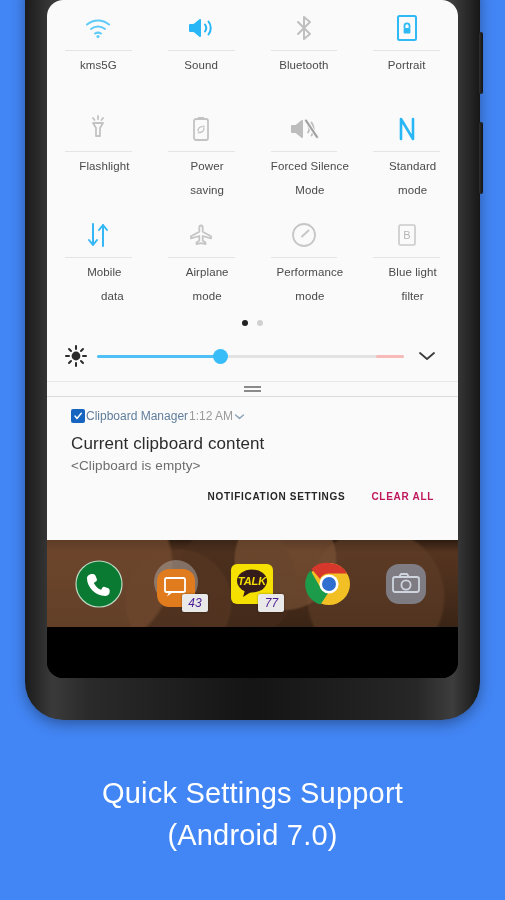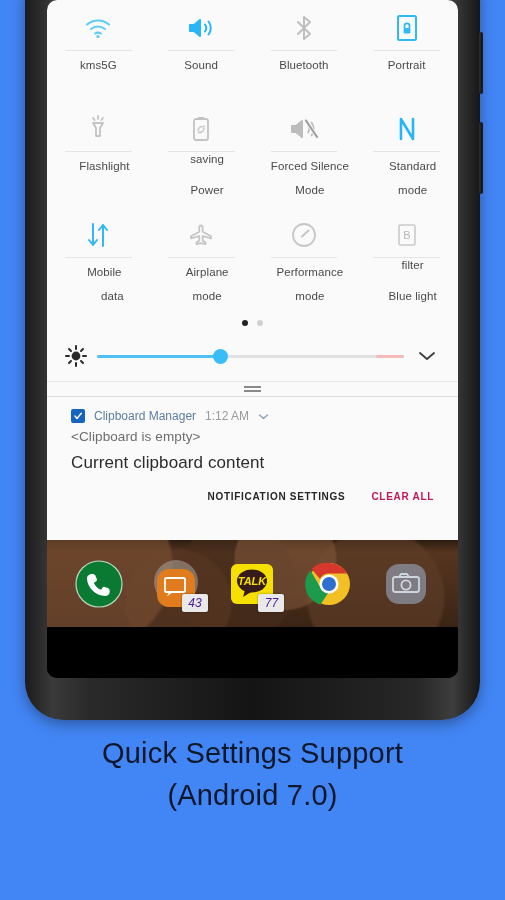--- a/index.html
+++ b/index.html
@@ -17,21 +17,21 @@
     width: 455px; height: 760px;
     background: linear-gradient(90deg,#1b1b1b 0%,#3a3a3a 6%,#2a2a2a 14%,#141414 50%,#272727 86%,#3d3d3d 94%,#171717 100%);
     border-radius: 38px;
     box-shadow: 0 4px 14px rgba(0,0,0,.35);
   }
   #phone-screen {
     position: absolute;
     left: 22px; top: 40px;
     width: 411px; height: 678px;
     background: #000;
-    border-radius: 10px;
+    border-radius: 16px;
     overflow: hidden;
   }
   .side-btn {
     position: absolute; right: -3px; width: 4px;
     background: linear-gradient(90deg,#2f2f2f,#121212);
     border-radius: 2px;
   }
   #btn-volume { top: 72px; height: 62px; }
   #btn-power  { top: 162px; height: 72px; }
 
@@ -100,21 +100,21 @@
   #drag-handle {
     height: 14px; display: flex; flex-direction: column;
     align-items: center; justify-content: center; gap: 2px;
     background: #fafafa;
   }
   #drag-handle i { display:block; width: 17px; height: 1.6px; background: #8a8a8a; }
   #panel-divider { height: 1px; background: #dcdcdc; }
 
   
   #notification-card { background: #fafafa; padding: 10px 24px 0 24px; }
-  #notif-header { display: flex; align-items: center; gap: 9px; height: 18px; }
+  #notif-header { display: flex; align-items: center; gap: 1px; height: 18px; }
   #notif-app-icon {
     width: 14px; height: 14px; border-radius: 2px; background: #1565c0;
     display: flex; align-items: center; justify-content: center;
   }
   #notif-app-name { font-size: 12px; color: #5f7d9c; }
   #notif-time { font-size: 12px; color: #9a9a9a; }
   #notif-title {
     font-size: 17px; color: #2c2c2c; margin-top: 9px; letter-spacing: .1px;
   }
   #notif-body {
@@ -155,22 +155,22 @@
     border-radius: 2px; padding: 0 3px;
     box-shadow: 0 0 2px rgba(0,0,0,.45);
   }
   #screen-blank {
     position: absolute; left: 0; top: 627px;
     width: 411px; height: 51px; background: #000;
   }
 
   
   #caption {
-    position: absolute; left: 0; top: 732px; width: 505px;
-    text-align: center; color: #0f172a;
+    position: absolute; left: 0; top: 772px; width: 505px;
+    text-align: center; color: #ffffff;
   }
   .caption-line { font-size: 29px; line-height: 42px; letter-spacing: .2px; }
 </style>
 </head>
 <body>
 
 <div id="phone-frame">
   <div class="side-btn" id="btn-volume"></div>
   <div class="side-btn" id="btn-power"></div>
 
@@ -244,22 +244,22 @@
           <div class="tile">
             <div class="tile-icon">
               <svg width="22" height="30" viewBox="0 0 22 30" fill="none" stroke="#c3c3c3" stroke-width="1.8" stroke-linejoin="round">
                 <rect x="4" y="5" width="14" height="21" rx="2"></rect>
                 <path d="M8 3h6v2.5H8z" fill="#c3c3c3" stroke="none"></path>
                 <path d="M8 17c0-2.5 2-4.5 4.5-4.5M14 14c0 2.5-2 4.5-4.5 4.5" stroke-width="1.4"></path>
                 <path d="M13.2 11.6l1.1 1.1-1.5.6M9.3 19.4l-1.1-1.1 1.5-.6" stroke-width="1.2"></path>
               </svg>
             </div>
             <div class="tile-rule"></div>
+            <div class="tile-label">Power</div>
             <div class="tile-label" style="padding-top:0;">saving</div>
-            <div class="tile-label">Power</div>
           </div>
 
           <div class="tile">
             <div class="tile-icon">
               <svg width="30" height="26" viewBox="0 0 30 26" fill="none" stroke="#bdbdbd" stroke-width="2" stroke-linejoin="round" stroke-linecap="round">
                 <path d="M3 10h4l6-5v16l-6-5H3z" fill="#bdbdbd"></path>
                 <path d="M19 9.5a6 6 0 0 1 0 7" stroke-width="1.8"></path>
                 <path d="M22.5 6.5a10.5 10.5 0 0 1 0 13" stroke-width="1.8"></path>
                 <path d="M17 4.5L28 21" stroke="#f0f0f0" stroke-width="4"></path>
                 <path d="M17 4.5L28 21" stroke="#9e9e9e" stroke-width="2"></path>
@@ -319,22 +319,22 @@
           </div>
 
           <div class="tile">
             <div class="tile-icon">
               <svg width="22" height="28" viewBox="0 0 22 28" fill="none" stroke="#cacaca" stroke-width="1.6">
                 <rect x="3" y="4" width="16" height="20" rx="1.5"></rect>
                 <text x="11" y="18" font-family="Liberation Sans, sans-serif" font-size="11" fill="#b5b5b5" stroke="none" text-anchor="middle">B</text>
               </svg>
             </div>
             <div class="tile-rule"></div>
+            <div class="tile-label">Blue light</div>
             <div class="tile-label" style="padding-top:0;">filter</div>
-            <div class="tile-label">Blue light</div>
           </div>
         </div>
       </div>
 
       <div class="page-dots">
         <span class="dot active"></span>
         <span class="dot"></span>
       </div>
 
       <div id="brightness-row">
@@ -374,22 +374,22 @@
             </svg>
           </span>
           <span id="notif-app-name">Clipboard Manager</span>
           <span id="notif-time">1:12 AM</span>
           <span>
             <svg width="11" height="8" viewBox="0 0 11 8" fill="none" stroke="#8fa6ba" stroke-width="1.4" stroke-linecap="round" stroke-linejoin="round">
               <path d="M1.5 2l4 3.4 4-3.4"></path>
             </svg>
           </span>
         </div>
+        <div id="notif-title">Current clipboard content</div>
         <div id="notif-body">&lt;Clipboard is empty&gt;</div>
-        <div id="notif-title">Current clipboard content</div>
       </div>
 
       <div id="notif-actions">
         <span class="notif-action" id="action-notification-settings">NOTIFICATION SETTINGS</span>
         <span class="notif-action" id="action-clear-all">CLEAR ALL</span>
       </div>
     </div>
 
     <div id="home-dock">
       <div id="dock-row">

